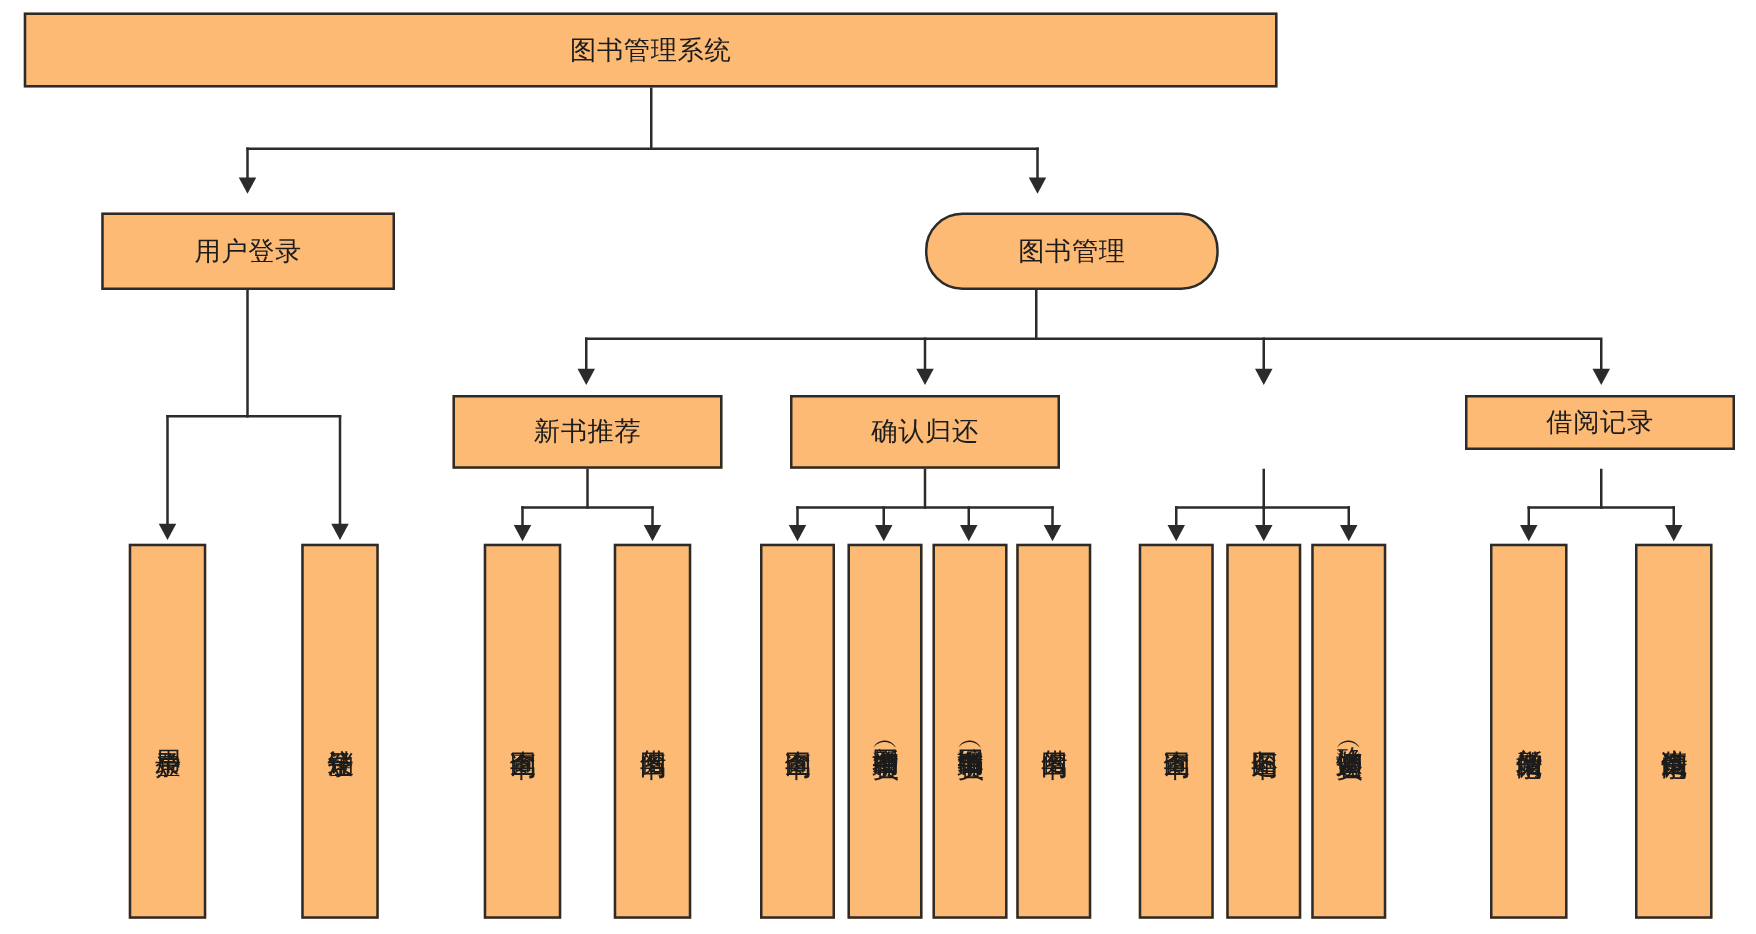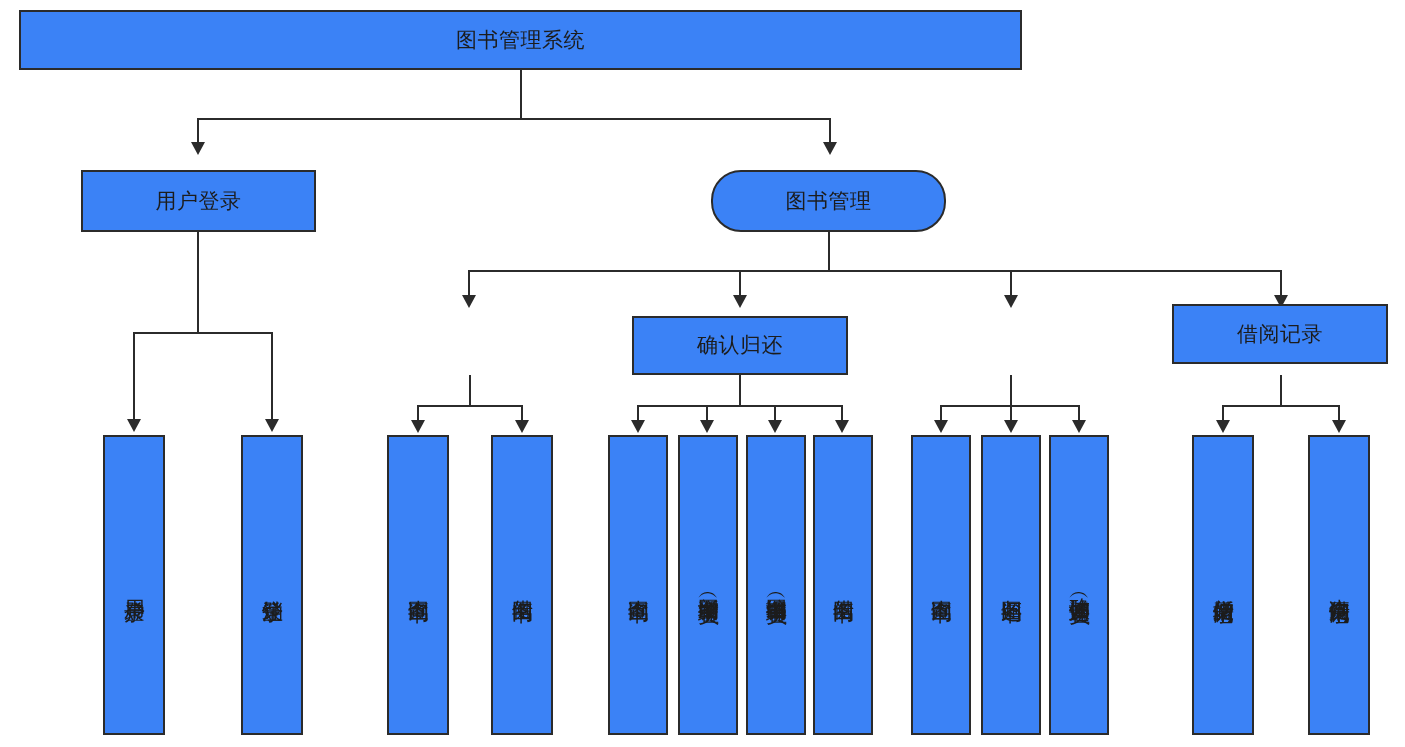--- a/index.html
+++ b/index.html
@@ -11,21 +11,21 @@
     position:relative;
     width:1405px;
     height:747px;
     background:#ffffff;
     overflow:hidden;
   }
   
   .node{
     position:absolute;
     box-sizing:border-box;
-    background:#3b82f6;
+    background:#fdba74;
     border:2.2px solid #2b2b2b;
     display:flex;
     align-items:center;
     justify-content:center;
     text-align:center;
   }
   .node .label{
     font-size:21px;
     line-height:1.18;
     letter-spacing:0.5px;
@@ -83,21 +83,21 @@
   <div class="lnk h" style="left:197px;top:118px;width:634px;"></div>
   <div class="lnk v" style="left:197px;top:118px;height:25px;"></div>
   <div class="arrow" style="left:191px;top:142px;"></div>
   <div class="lnk v" style="left:829px;top:118px;height:25px;"></div>
   <div class="arrow" style="left:823px;top:142px;"></div>
 
   <div class="node" style="left:81px;top:170px;width:235px;height:62px;">
     <span class="label">用户登录</span>
   </div>
 
-  <div class="node" style="left:711px;top:170px;width:235px;height:62px;border-radius:30px;">
+  <div class="node" style="left:740px;top:170px;width:235px;height:62px;border-radius:30px;">
     <span class="label">图书管理</span>
   </div>
 
   <div class="lnk v" style="left:197px;top:232px;height:102px;"></div>
   <div class="lnk h" style="left:133px;top:332px;width:140px;"></div>
   <div class="lnk v" style="left:133px;top:332px;height:88px;"></div>
   <div class="arrow" style="left:127px;top:419px;"></div>
   <div class="lnk v" style="left:271px;top:332px;height:88px;"></div>
   <div class="arrow" style="left:265px;top:419px;"></div>
 
@@ -105,24 +105,27 @@
   <div class="lnk h" style="left:468px;top:270px;width:812px;"></div>
   <div class="lnk v" style="left:468px;top:270px;height:26px;"></div>
   <div class="arrow" style="left:462px;top:295px;"></div>
   <div class="lnk v" style="left:739px;top:270px;height:26px;"></div>
   <div class="arrow" style="left:733px;top:295px;"></div>
   <div class="lnk v" style="left:1010px;top:270px;height:26px;"></div>
   <div class="arrow" style="left:1004px;top:295px;"></div>
   <div class="lnk v" style="left:1280px;top:270px;height:26px;"></div>
   <div class="arrow" style="left:1274px;top:295px;"></div>
 
+  <div class="node" style="left:362px;top:316px;width:216px;height:59px;">
+    <span class="label">新书推荐</span>
+  </div>
   <div class="node" style="left:632px;top:316px;width:216px;height:59px;">
     <span class="label">确认归还</span>
   </div>
-  <div class="node" style="left:1172px;top:304px;width:216px;height:60px;">
+  <div class="node" style="left:1172px;top:316px;width:216px;height:44px;">
     <span class="label">借阅记录</span>
   </div>
 
   <div class="lnk v" style="left:468.9px;top:375px;height:32px;"></div>
   <div class="lnk h" style="left:417px;top:405px;width:106px;"></div>
   <div class="lnk v" style="left:417px;top:405px;height:16px;"></div>
   <div class="arrow" style="left:411px;top:420px;"></div>
   <div class="lnk v" style="left:521px;top:405px;height:16px;"></div>
   <div class="arrow" style="left:515px;top:420px;"></div>
 

